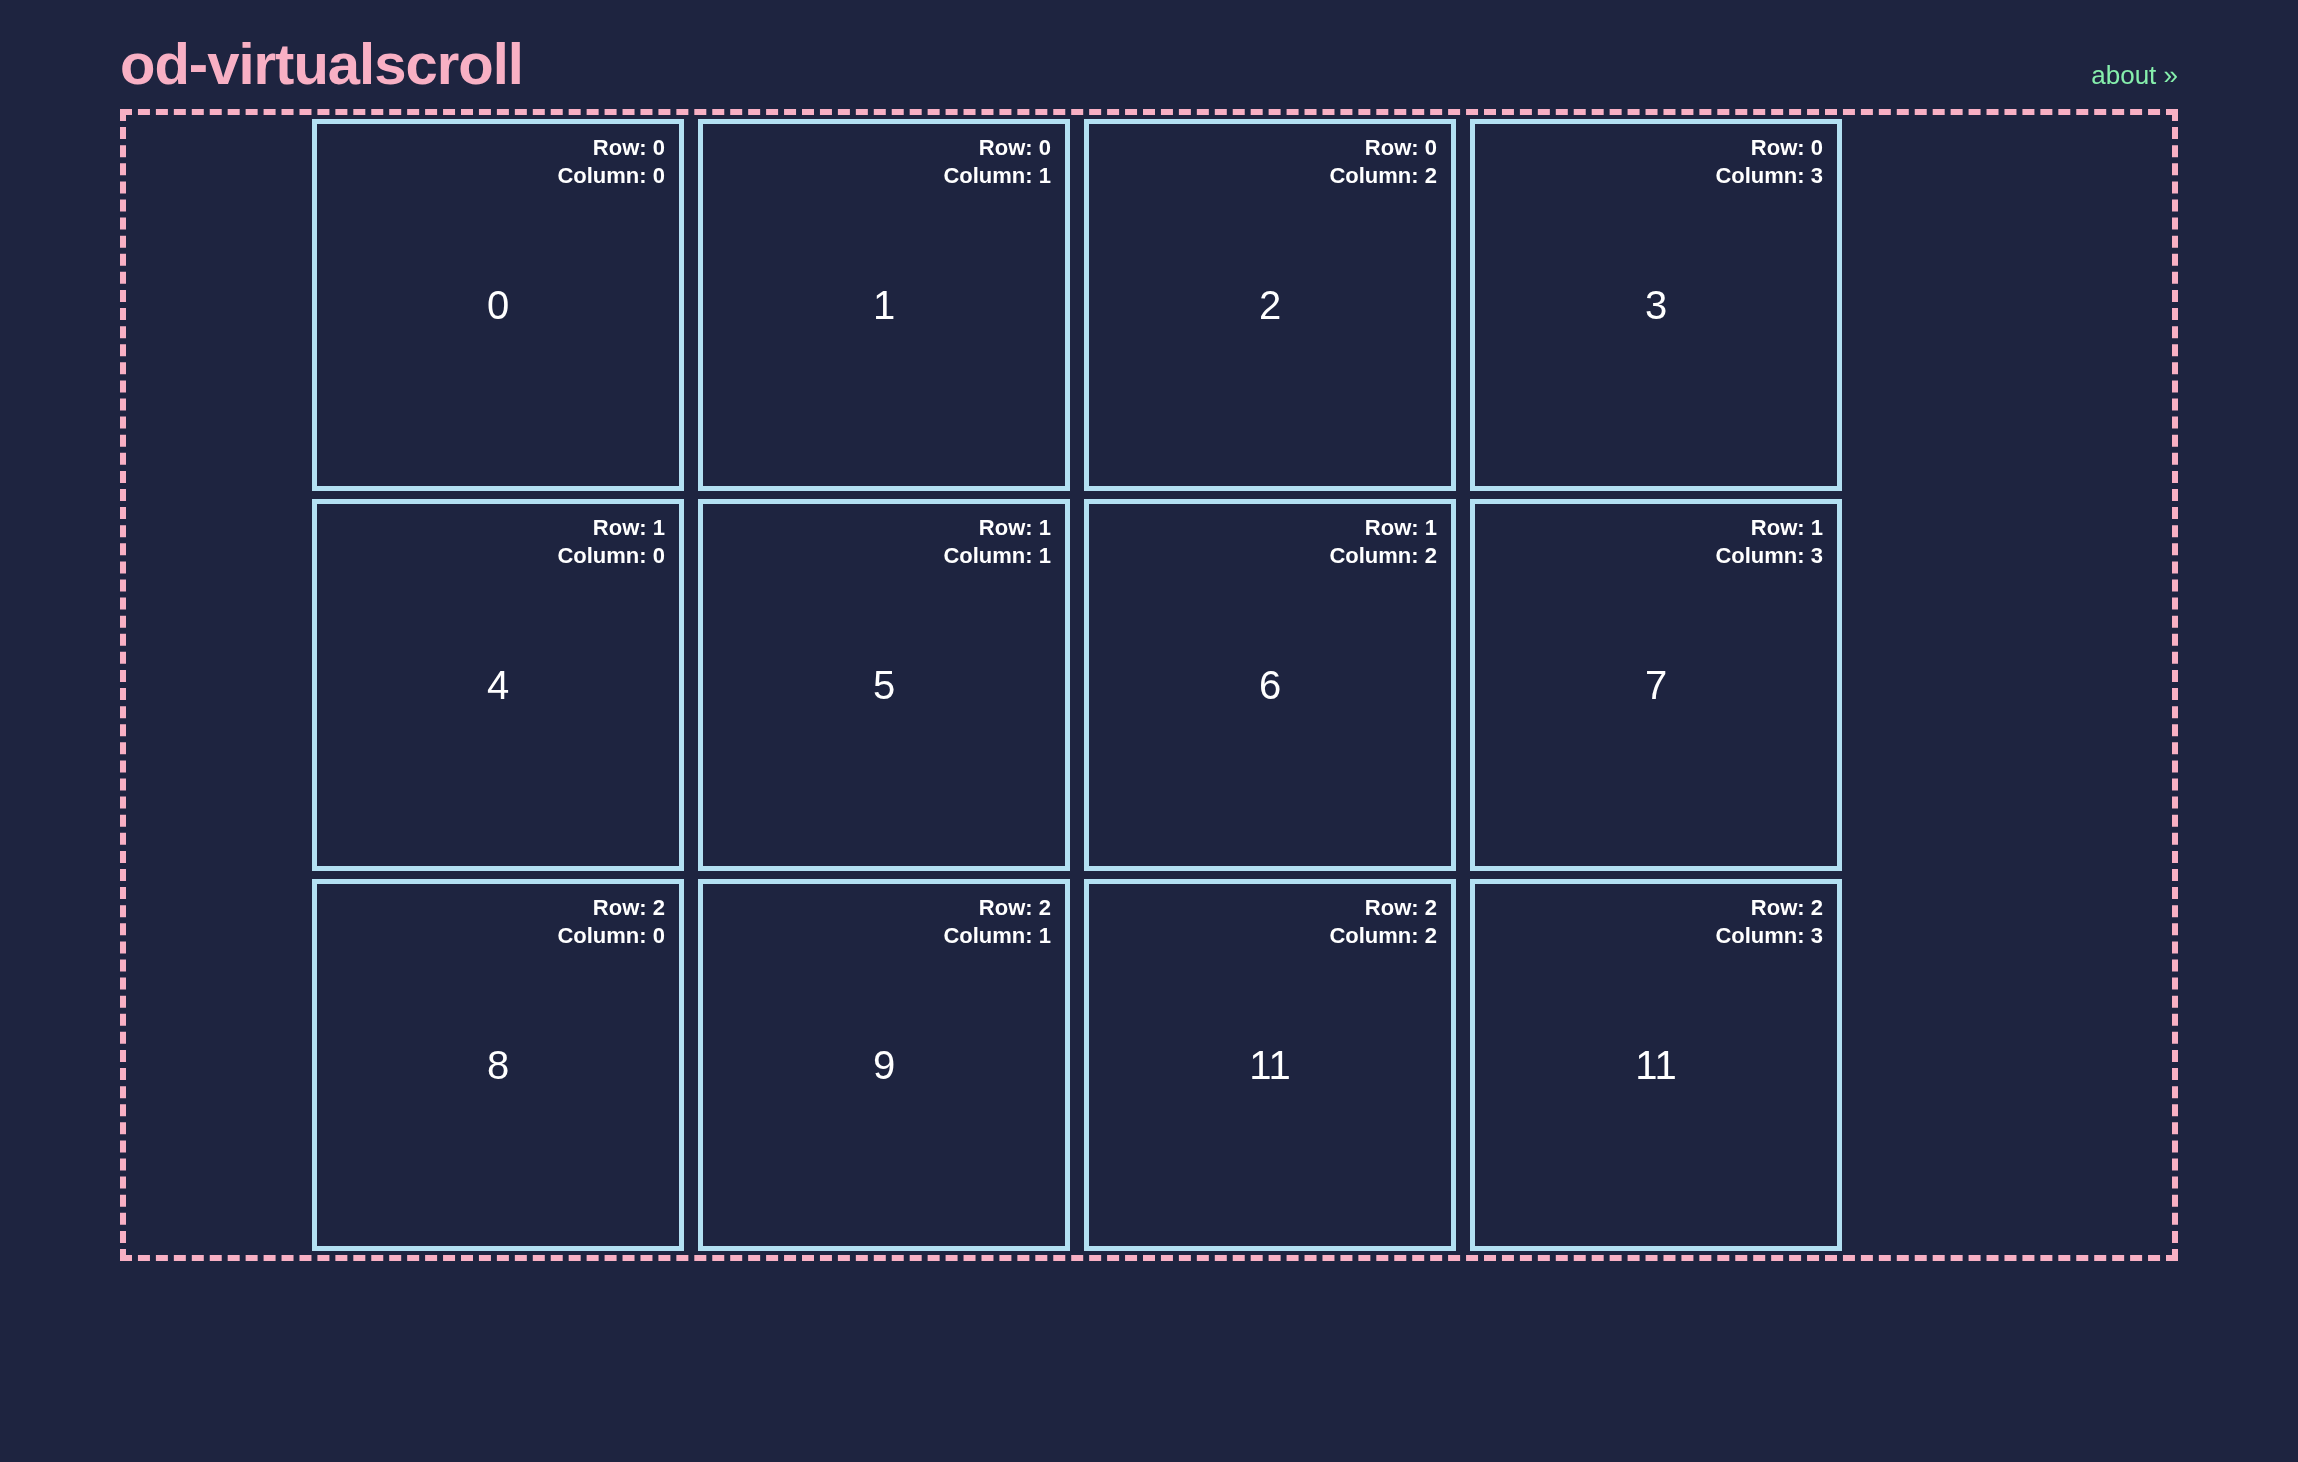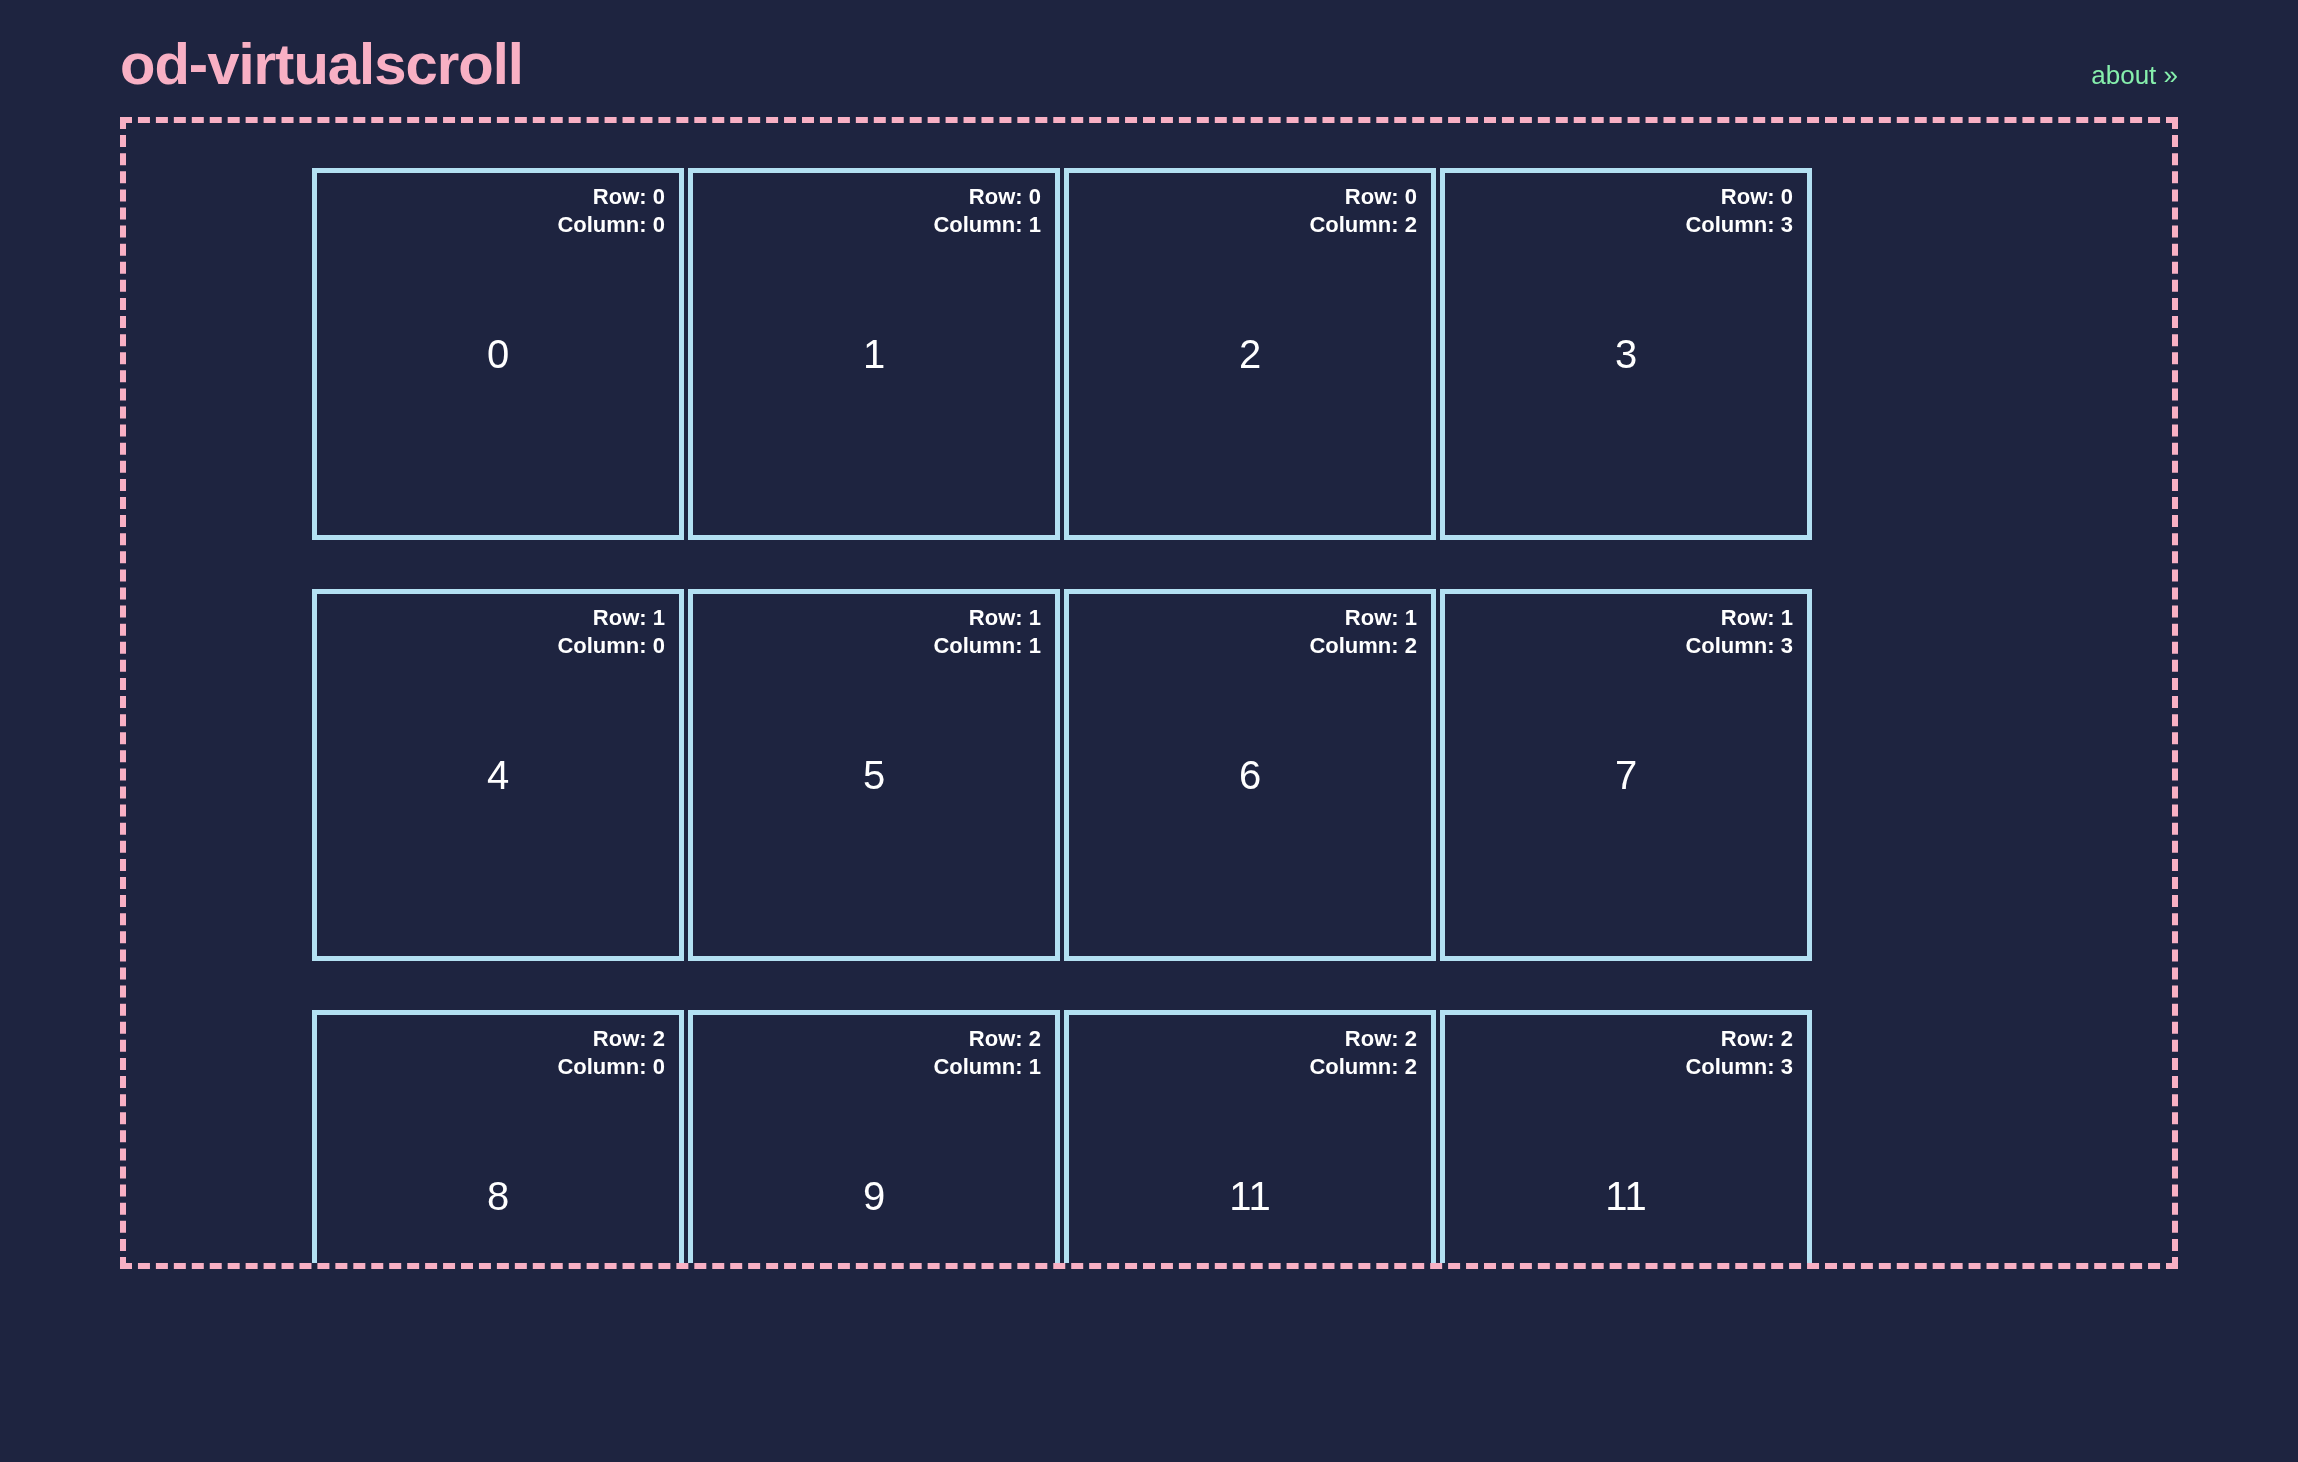--- a/index.html
+++ b/index.html
@@ -12,21 +12,21 @@
       background: #1e2440;
       font-family: -apple-system, BlinkMacSystemFont, "Segoe UI", Helvetica, Arial, sans-serif;
       min-height: 100vh;
       padding: 30px 120px 40px 120px;
     }
 
     .header {
       display: flex;
       justify-content: space-between;
       align-items: baseline;
-      margin-bottom: 20px;
+      margin-bottom: 12px;
     }
 
     .title {
       color: #f8b0c4;
       font-size: 58px;
       font-weight: 700;
       letter-spacing: -1px;
     }
 
     .about-link {
@@ -48,22 +48,21 @@
 
     .scroll-content {
       display: flex;
       flex-direction: column;
       gap: 8px;
       padding-left: 186px;
     }
 
     .row {
       display: flex;
-      gap: 4px;
-      margin-top: 41px;
+      gap: 14px;
     }
 
     .cell {
       width: 372px;
       height: 372px;
       border: 5px solid #b3e0f2;
       position: relative;
       display: flex;
       align-items: center;
       justify-content: center;

